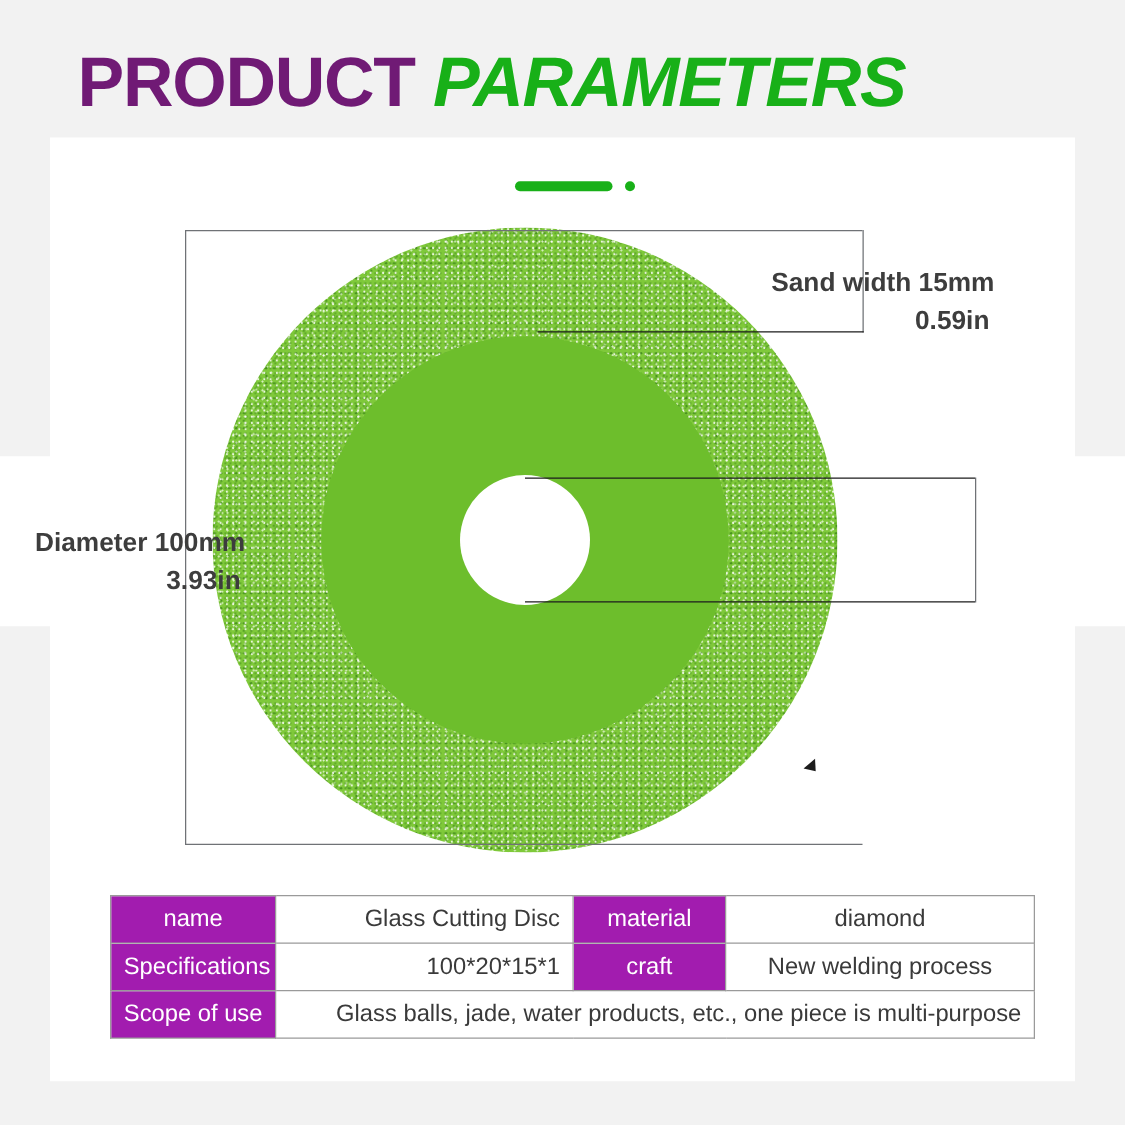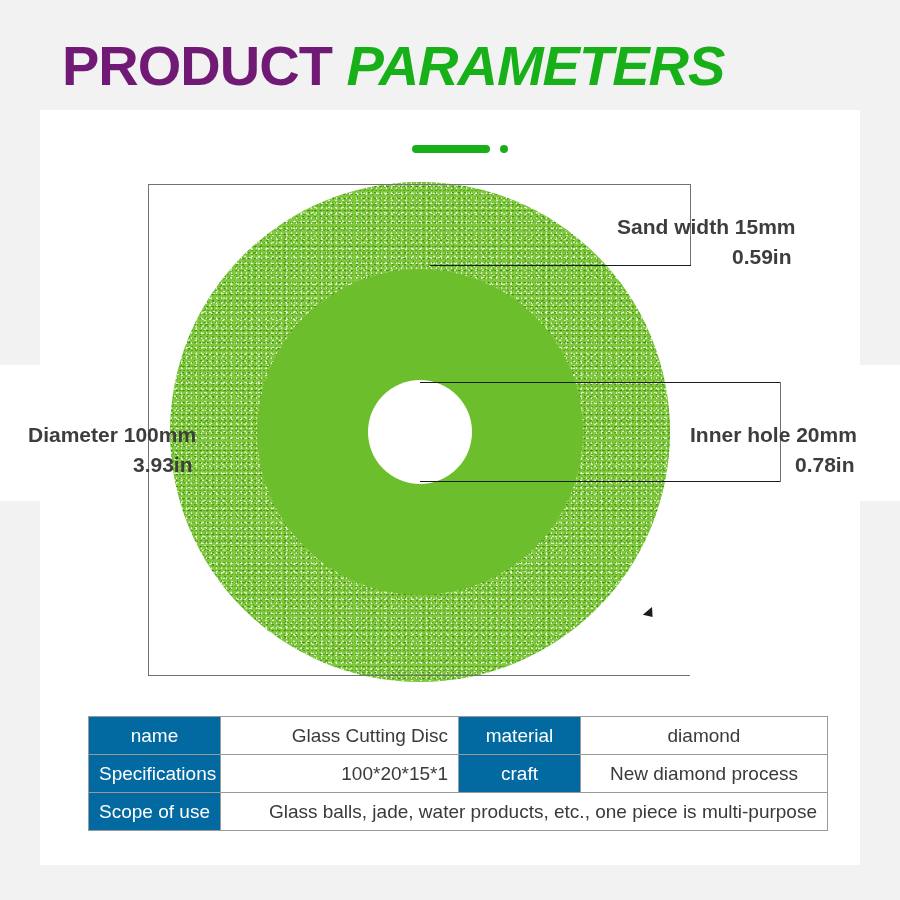--- a/index.html
+++ b/index.html
@@ -178,21 +178,21 @@
     border: 1px solid #9a9a9a;
     height: 38px;
     font-size: 19px;
     color: #3a3a3a;
     padding: 0 10px;
     text-align: center;
     overflow: hidden;
     white-space: nowrap;
   }
   #spec-table td.k {
-    background: #0369a1;
+    background: #a21caf;
     color: #ffffff;
     font-weight: normal;
     margin-top: 23px;
   }
   #spec-table td.v-left {
     text-align: right;
     padding-left: 18px;
   }
 </style>
 </head>
@@ -236,40 +236,36 @@
   <div class="lbl" style="left:617px; top:212px;">
     <span>Sand width 15mm</span>
     <span class="l2" style="padding-left:115px;">0.59in</span>
   </div>
 
   <div class="lbl" style="left:28px; top:420px;">
     <span>Diameter 100mm</span>
     <span class="l2" style="padding-left:105px;">3.93in</span>
   </div>
 
-  <div class="lbl" style="left:690px; top:420px;">
-    <span>Inner hole 20mm</span>
-    <span class="l2" style="padding-left:105px;">0.78in</span>
-  </div>
 
 
 </div>
 
 <table id="spec-table">
   <tbody>
     <tr>
       <td class="k" style="width:132px;">name</td>
       <td class="v-left" style="width:238px;">Glass Cutting Disc</td>
       <td class="k" style="width:122px;">material</td>
       <td>diamond</td>
     </tr>
     <tr>
       <td class="k">Specifications</td>
       <td class="v-left">100*20*15*1</td>
       <td class="k">craft</td>
-      <td>New diamond process</td>
+      <td>New welding process</td>
     </tr>
     <tr>
       <td class="k">Scope of use</td>
       <td class="v-left" colspan="3">Glass balls, jade, water products, etc., one piece is multi-purpose</td>
     </tr>
   </tbody>
 </table>
 
 </body></html>

